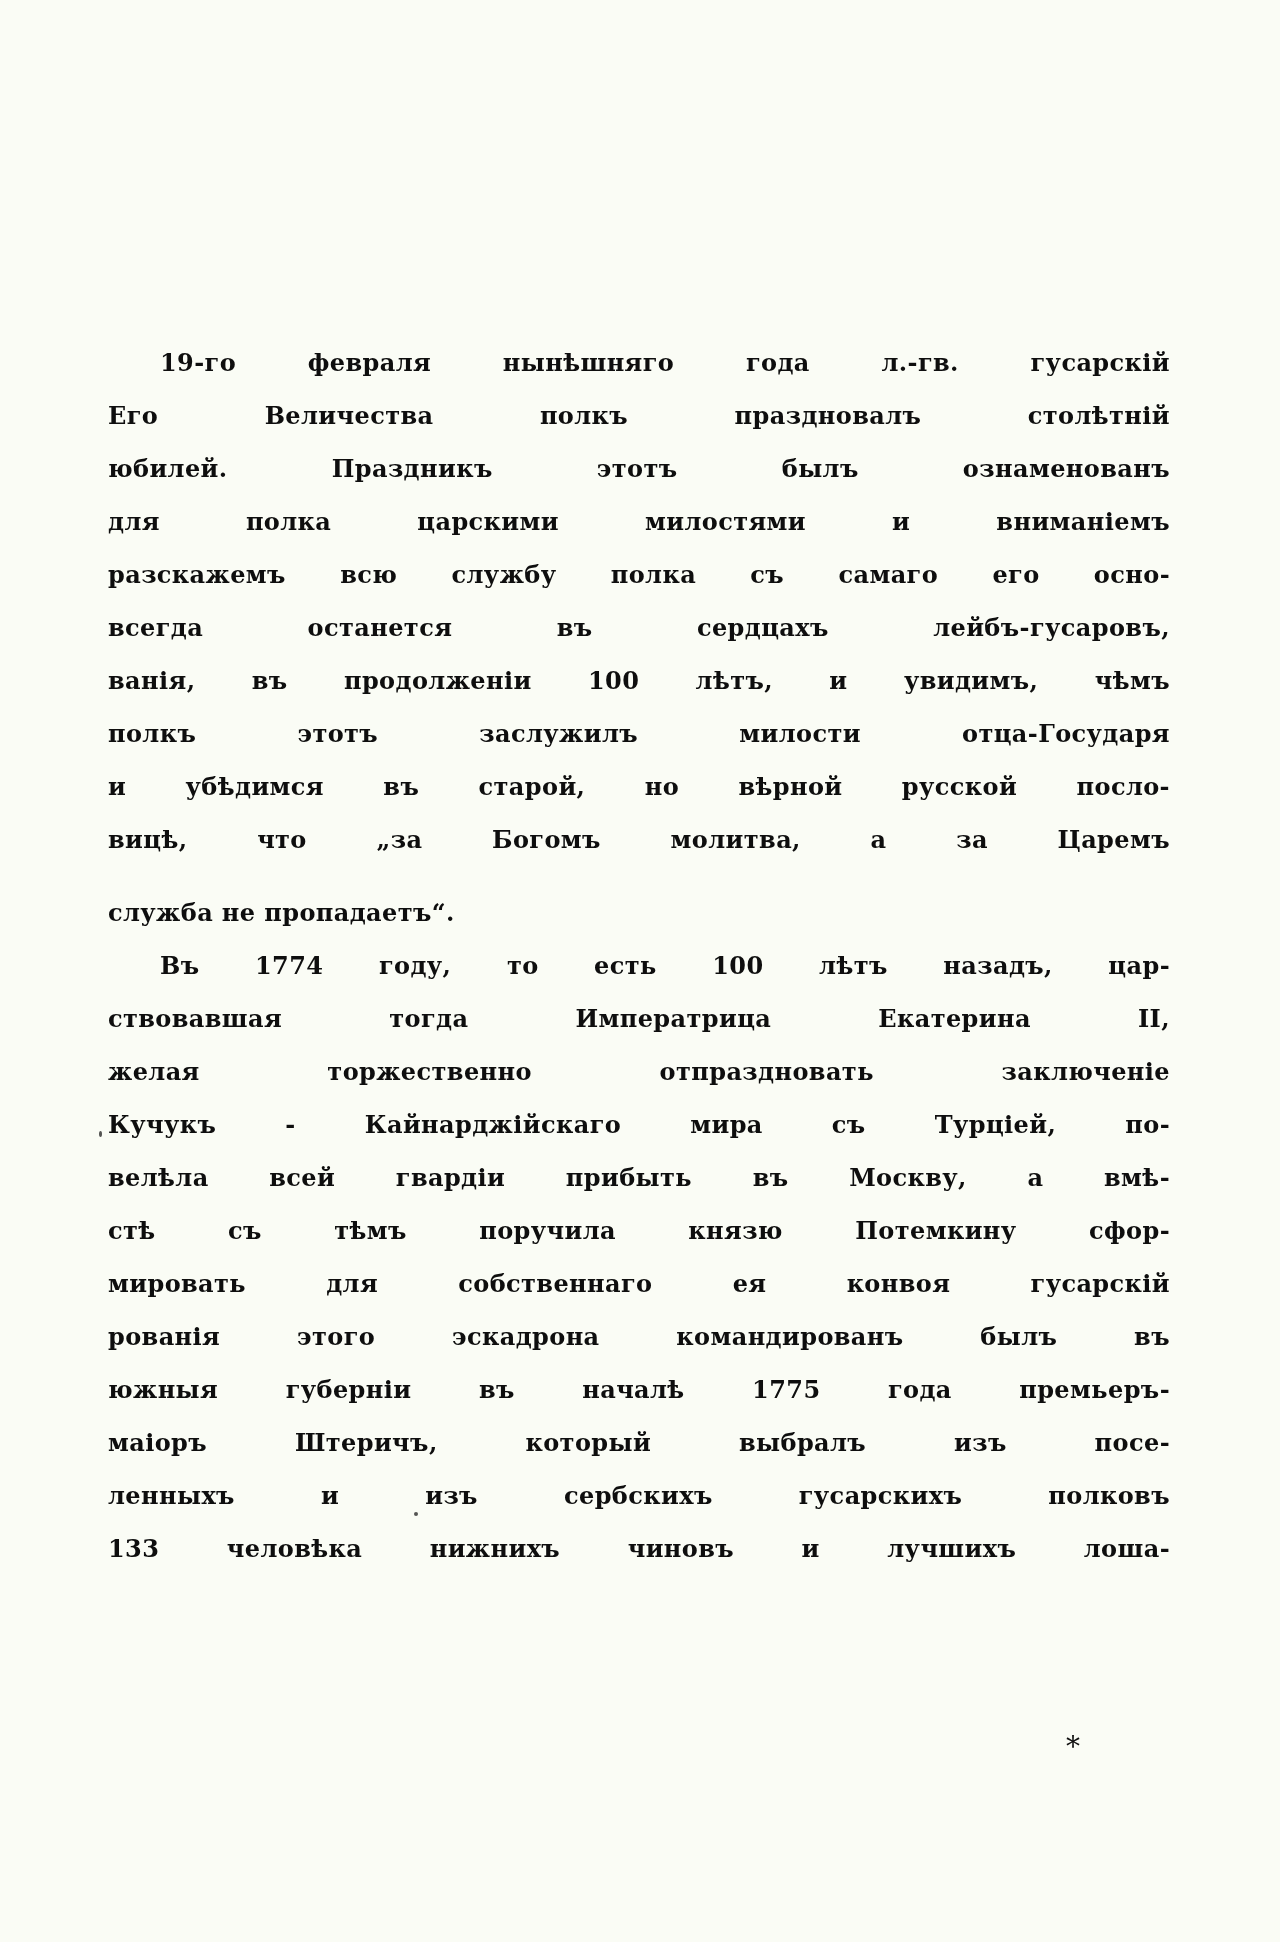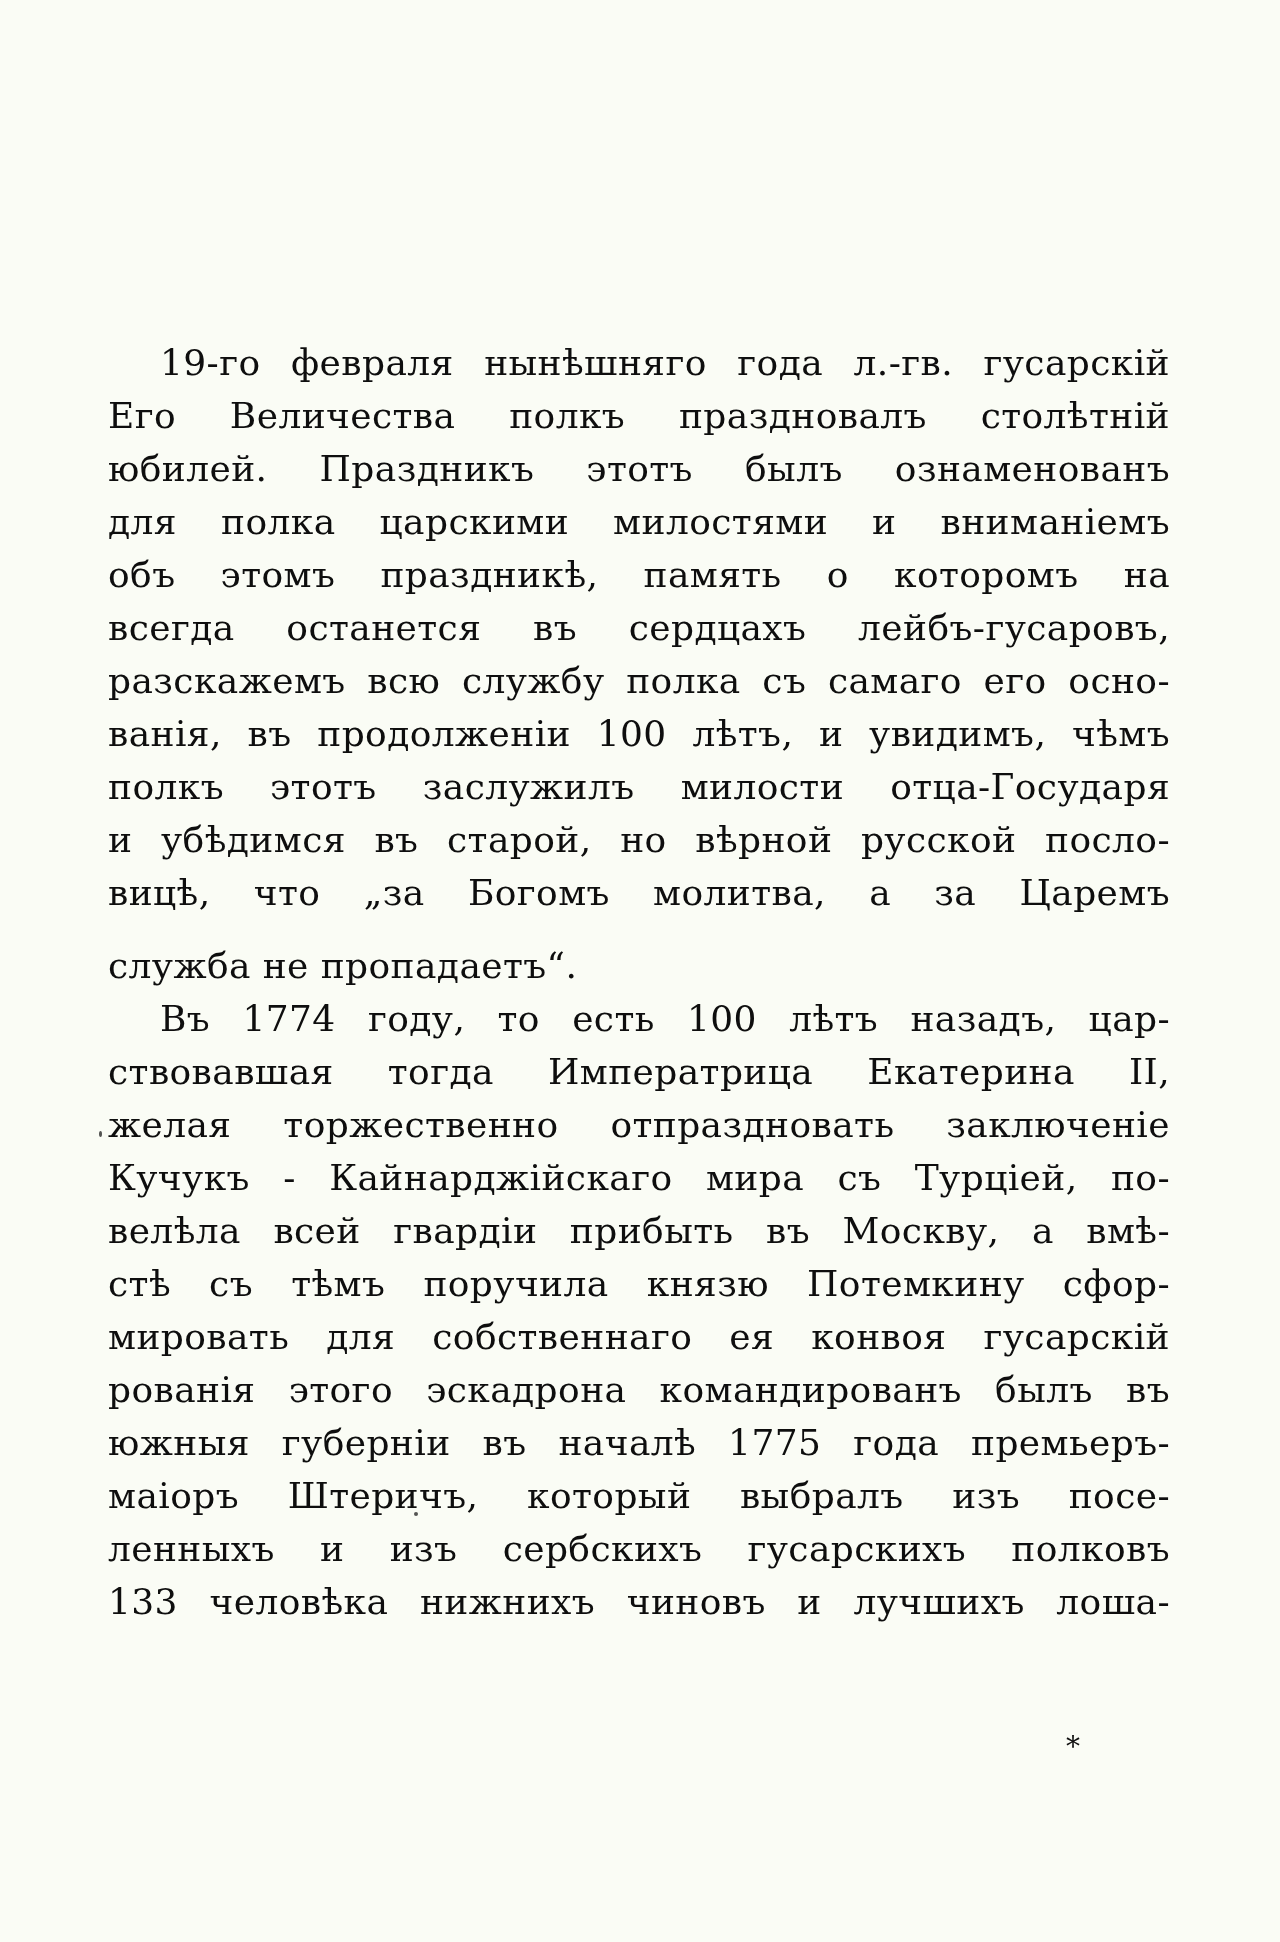--- a/index.html
+++ b/index.html
@@ -26,26 +26,27 @@
   }
   .text-block {
     position: absolute;
     left: 108px;
     top: 336px;
     width: 1062px;
   }
   .line {
     height: 53px;
     line-height: 53px;
-    font-size: 36px;
+    font-size: 24px;
     letter-spacing: 0.4px;
     white-space: normal;
     text-align: justify;
     text-align-last: justify;
     overflow: visible;
+    font-weight: bold;
   }
   .line.par-first {
     text-indent: 52px;
   }
   .line.par-last {
     text-align-last: left;
     margin-top: 20px;
   }
   .signature-mark {
     position: absolute;
@@ -66,23 +67,22 @@
 </style>
 </head>
 <body>
 
 <div class="page">
   <div class="text-block" id="text-block">
       <div class="line par-first">19-го февраля нынѣшняго года л.-гв. гусарскій</div>
       <div class="line">Его Величества полкъ праздновалъ столѣтній</div>
       <div class="line">юбилей. Праздникъ этотъ былъ ознаменованъ</div>
       <div class="line">для полка царскими милостями и вниманіемъ</div>
-      <div class="line">объ этомъ праздникѣ, память о которомъ на</div>
+      <div class="line">разскажемъ всю службу полка съ самаго его осно-</div>
       <div class="line">всегда останется въ сердцахъ лейбъ-гусаровъ,</div>
-      <div class="line">разскажемъ всю службу полка съ самаго его осно-</div>
       <div class="line">ванія, въ продолженіи 100 лѣтъ, и увидимъ, чѣмъ</div>
       <div class="line">полкъ этотъ заслужилъ милости отца-Государя</div>
       <div class="line">и убѣдимся въ старой, но вѣрной русской посло-</div>
       <div class="line">вицѣ, что „за Богомъ молитва, а за Царемъ</div>
       <div class="line par-last">служба не пропадаетъ“.</div>
       <div class="line par-first">Въ 1774 году, то есть 100 лѣтъ назадъ, цар-</div>
       <div class="line">ствовавшая тогда Императрица Екатерина II,</div>
       <div class="line">желая торжественно отпраздновать заключеніе</div>
       <div class="line">Кучукъ - Кайнарджійскаго мира съ Турціей, по-</div>
       <div class="line">велѣла всей гвардіи прибыть въ Москву, а вмѣ-</div>

